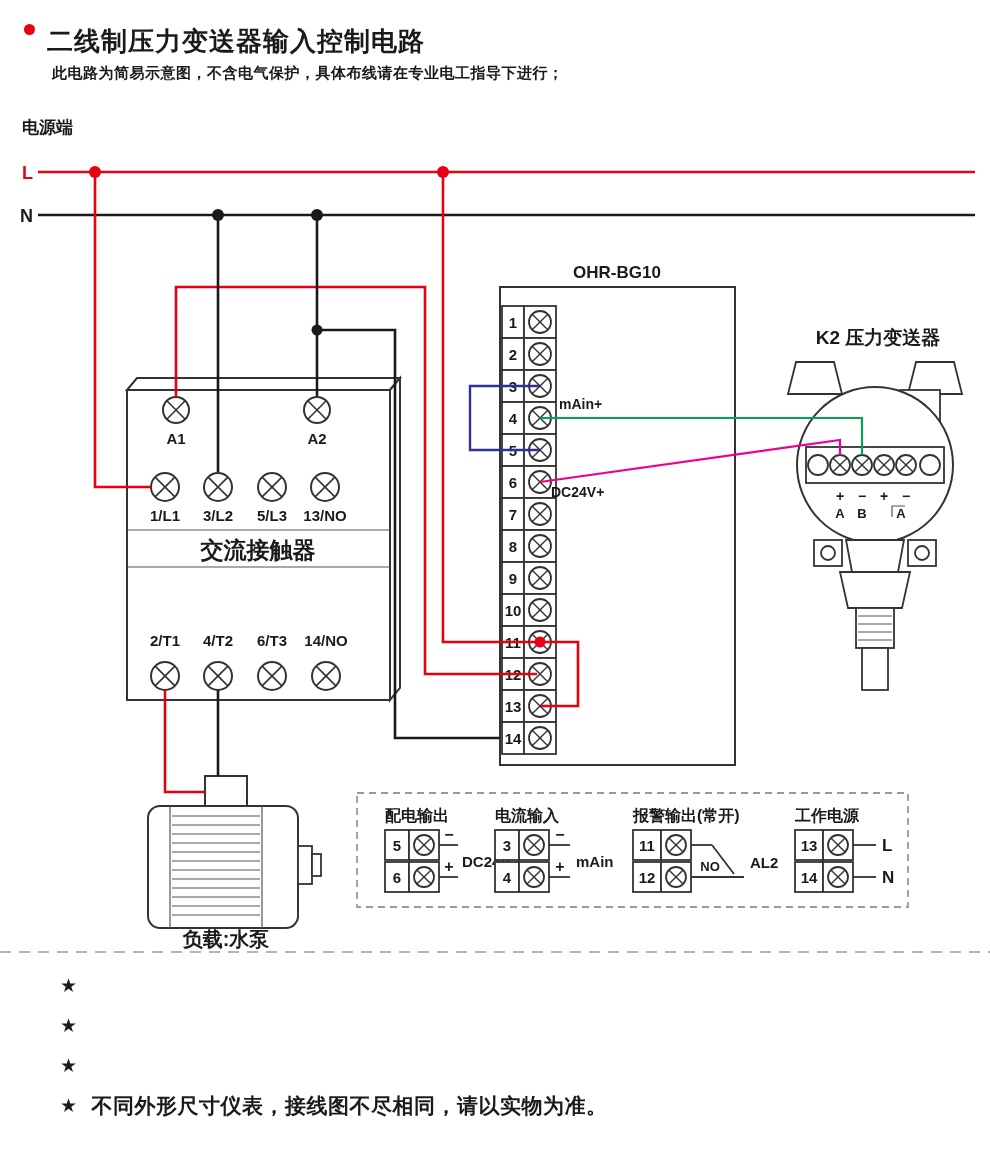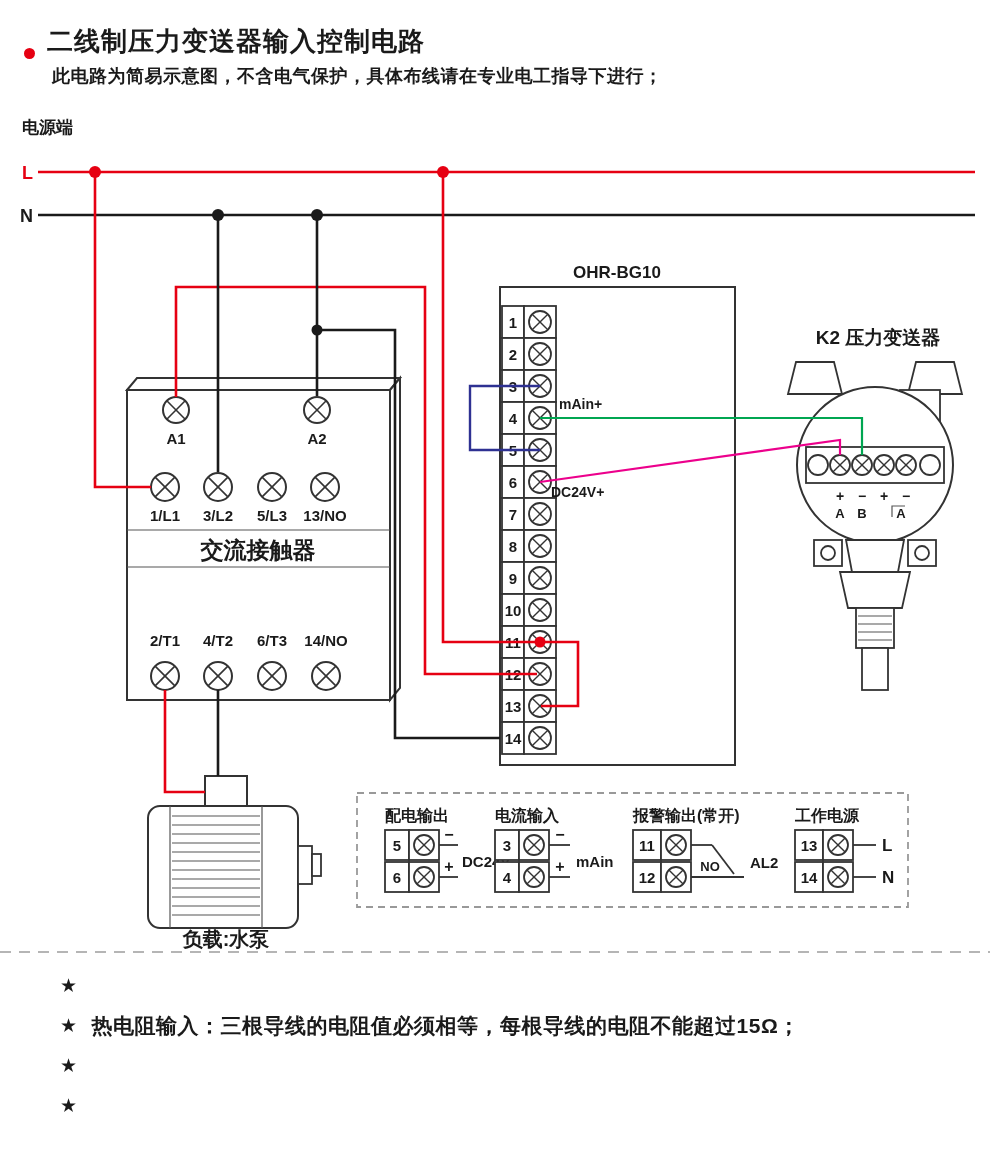--- a/index.html
+++ b/index.html
@@ -1,22 +1,22 @@
 <!DOCTYPE html>
 <html><head>
 <meta charset="utf-8">
 <style>
   html,body{margin:0;padding:0;background:#ffffff;width:990px;height:1151px;overflow:hidden;}
   body{font-family:"Liberation Sans","DejaVu Sans",sans-serif;color:#1a1a1a;position:relative;}
   .abs{position:absolute;}
   
-  .title-row{position:absolute;top:24px;left:24px;display:flex;align-items:flex-end;gap:12px;}
+  .title-row{position:absolute;top:24px;left:24px;display:flex;align-items:flex-start;gap:12px;}
   .bullet{width:11px;height:11px;border-radius:50%;background:#e60012;flex:0 0 auto;}
   .page-title{font-size:26px;font-weight:bold;letter-spacing:1px;}
-  .subtitle{position:absolute;top:64px;left:52px;font-size:18px;font-weight:bold;letter-spacing:0.5px;}
+  .subtitle{position:absolute;top:64px;left:52px;font-size:15px;font-weight:bold;letter-spacing:0.5px;}
   
   .notes{position:absolute;top:972px;left:0;width:990px;}
   .note-row{display:flex;align-items:flex-start;padding-left:60px;margin-bottom:12px;font-size:21px;font-weight:bold;line-height:28px;letter-spacing:0.5px;}
   .note-row .star{font-size:19px;margin-right:14px;line-height:28px;}
   
   svg text{font-family:"Liberation Sans","DejaVu Sans",sans-serif;fill:#1a1a1a;}
   .t-mid{text-anchor:middle;}
   .f13{font-size:13px;font-weight:bold;}
   .f14b{font-size:14px;font-weight:bold;}
   .f15b{font-size:15px;font-weight:bold;}
@@ -337,21 +337,21 @@
 
   <line x1="0" y1="952" x2="990" y2="952" class="dashed-sep"></line>
 </svg>
 
 <div class="notes">
   <div class="note-row">
       <span class="star">★</span>
     </div>
   <div class="note-row">
       <span class="star">★</span>
-      <span>热电阻输入：三根导线的电阻值必须相等，每根导线的电阻不能超过15Ω；</span>
     </div>
   <div class="note-row">
       <span class="star">★</span>
     </div>
   <div class="note-row">
       <span class="star">★</span>
+      <span>不同外形尺寸仪表，接线图不尽相同，请以实物为准。</span>
     </div>
 </div>
 
 </body></html>

